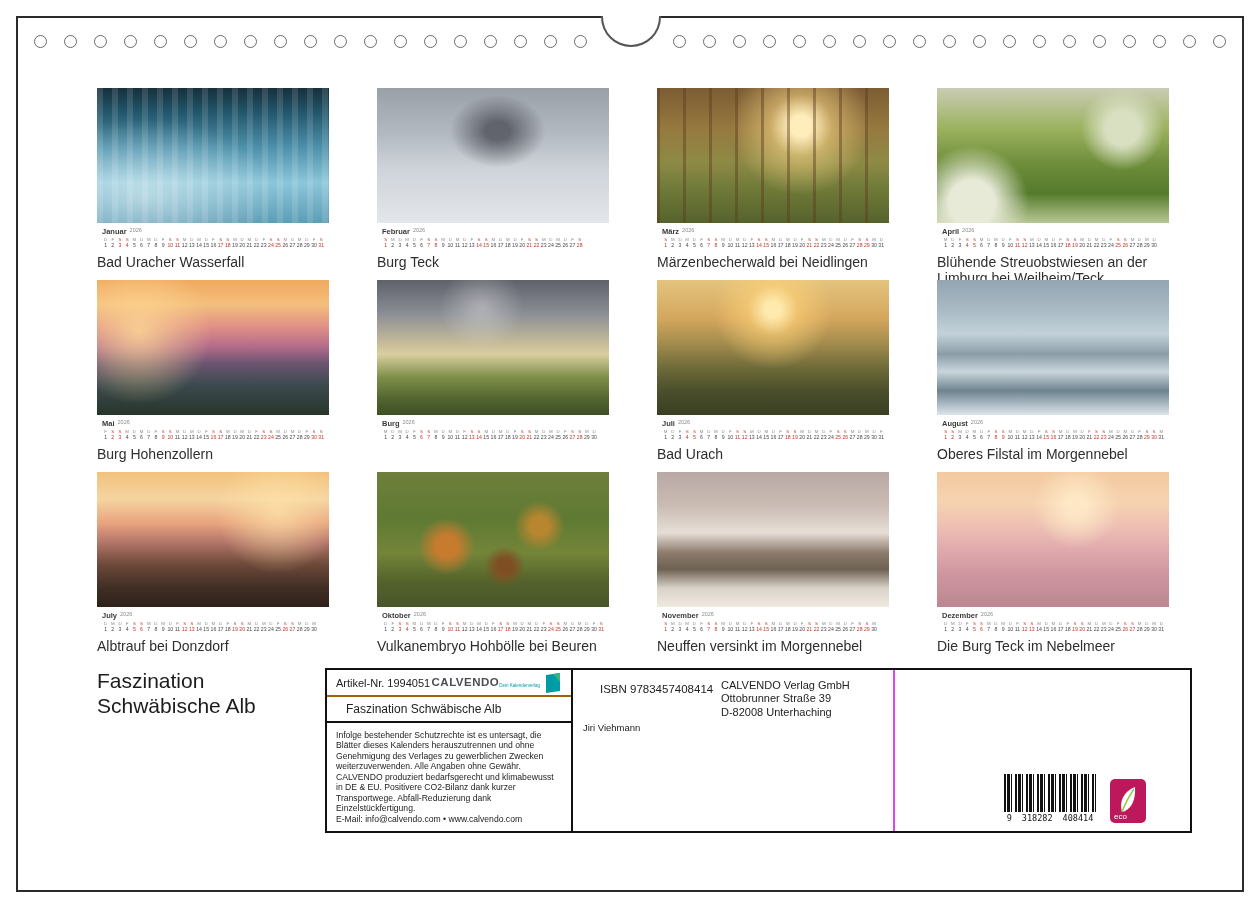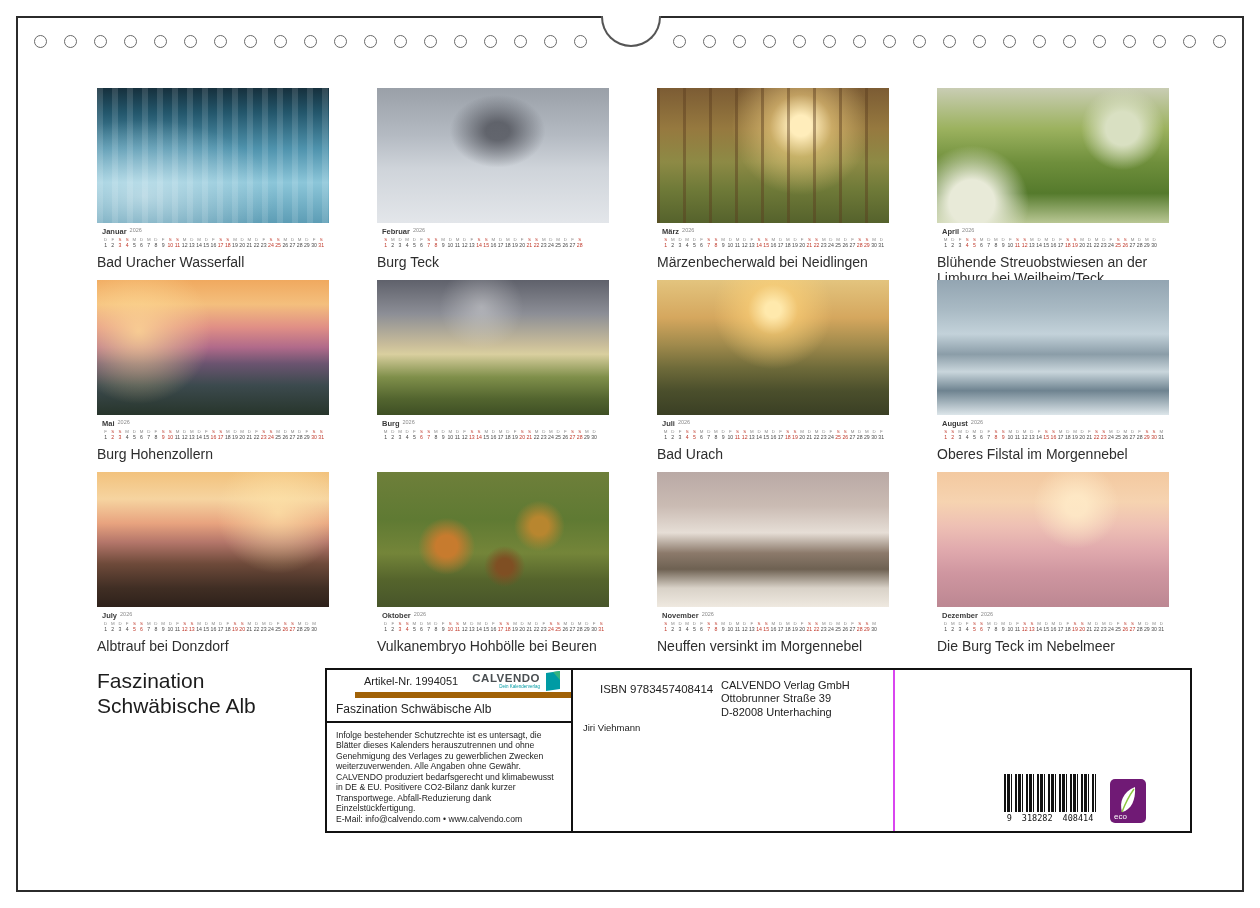--- a/index.html
+++ b/index.html
@@ -36,38 +36,38 @@
   .ph9{background:radial-gradient(circle at 78% 30%,rgba(255,230,170,.7),transparent 30%),linear-gradient(180deg,#f2c27d 0%,#f6d4a0 20%,#e8a37f 38%,#b4766a 52%,#6e4a3a 68%,#402e24 86%,#2e211a 100%);}
   .ph10{background:radial-gradient(circle at 30% 55%,#c77b2e 0 6%,transparent 16%),radial-gradient(circle at 70% 40%,#b8862f 0 5%,transparent 14%),radial-gradient(circle at 55% 70%,#7f4f23 0 5%,transparent 13%),linear-gradient(180deg,#6e7f3a 0%,#5f7a33 35%,#748539 60%,#55642c 80%,#47552a 100%);}
   .ph11{background:linear-gradient(180deg,#b9a9a5 0%,#cabbb3 25%,#e6ded6 45%,#8c7a6b 60%,#6e6152 72%,#d9d2c8 86%,#efe9e0 100%);}
   .ph12{background:radial-gradient(circle at 60% 25%,rgba(255,235,200,.85) 0 6%,transparent 25%),linear-gradient(180deg,#f3c9a0 0%,#f6d3b0 22%,#eec0b4 40%,#e0a9ad 58%,#cf96a0 75%,#bc8792 100%);}
   
   .big-title{position:absolute;left:97px;top:669px;font-size:21px;line-height:1.18;color:#1c1c1c;}
   .info-box{position:absolute;left:325px;top:668px;width:867px;height:165px;border:2.5px solid #111;box-sizing:border-box;display:flex;background:#fff;}
   .col-left{width:246px;border-right:2px solid #111;box-sizing:border-box;display:flex;flex-direction:column;}
   .col-mid{width:322px;border-right:2px solid #d946ef;box-sizing:border-box;position:relative;padding:9px 27px;}
   .col-right{flex:1;position:relative;}
-  .row-article{height:33px;border-bottom:6px solid #a16207;box-sizing:border-box;display:flex;align-items:center;justify-content:space-between;padding:0 9px;margin-left:28px;}
+  .row-article{height:33px;border-bottom:2px solid #a16207;box-sizing:border-box;display:flex;align-items:center;justify-content:space-between;padding:0 9px;}
   .article-no{font-size:11px;color:#222;}
   .brand{display:flex;align-items:center;gap:4px;}
-  .brand-text{display:flex;flex-direction:column;align-items:flex-end;}
+  .brand-text{display:flex;flex-direction:row;align-items:flex-end;}
   .brand-name{font-size:11.5px;font-weight:bold;letter-spacing:.5px;color:#4a4f52;line-height:11px;}
   .brand-tagline{font-size:4.5px;color:#009ba4;line-height:5px;}
-  .row-product{height:31px;border-bottom:2px solid #111;box-sizing:border-box;display:flex;align-items:center;padding:0 9px;}
+  .row-product{height:31px;border-bottom:2px solid #111;box-sizing:border-box;display:flex;align-items:center;padding:0 19px;}
   .product-title{font-size:12px;color:#222;}
   .row-legal{flex:1;padding:7px 9px;border-radius:15px;}
   .legal{font-size:8.6px;line-height:1.22;color:#222;}
   .isbn{font-size:11.5px;color:#222;}
   .author{font-size:9.5px;color:#222;position:absolute;left:10px;top:52px;}
   .publisher{position:absolute;left:148px;top:9px;font-size:11px;line-height:1.22;color:#222;}
   .barcode-wrap{position:absolute;right:44px;bottom:8px;display:flex;align-items:flex-end;gap:10px;}
   .barcode{background:#fff;padding:2px 4px 0 4px;display:flex;flex-direction:column;align-items:center;}
   .bars{width:92px;height:38px;background:repeating-linear-gradient(90deg,#111 0 1.6px,#fff 1.6px 3.4px,#111 3.4px 6px,#fff 6px 7px,#111 7px 8.2px,#fff 8.2px 11px);}
   .barcode-digits{display:flex;gap:10px;font-size:8.5px;color:#111;font-family:"DejaVu Sans Mono",monospace;line-height:10px;margin-top:1px;}
-  .eco{width:36px;height:44px;background:#701a75;border-radius:5px;position:relative;display:flex;align-items:center;justify-content:center;}
+  .eco{width:36px;height:44px;background:#be185d;border-radius:5px;position:relative;display:flex;align-items:center;justify-content:center;}
   .eco svg{display:block;}
   .eco-label{position:absolute;left:4px;bottom:2px;font-size:8px;color:#fff;}
 </style>
 </head>
 <body>
 
 <div class="sheet">
   <div class="sheet-border"></div>
 
   <div class="holes">

